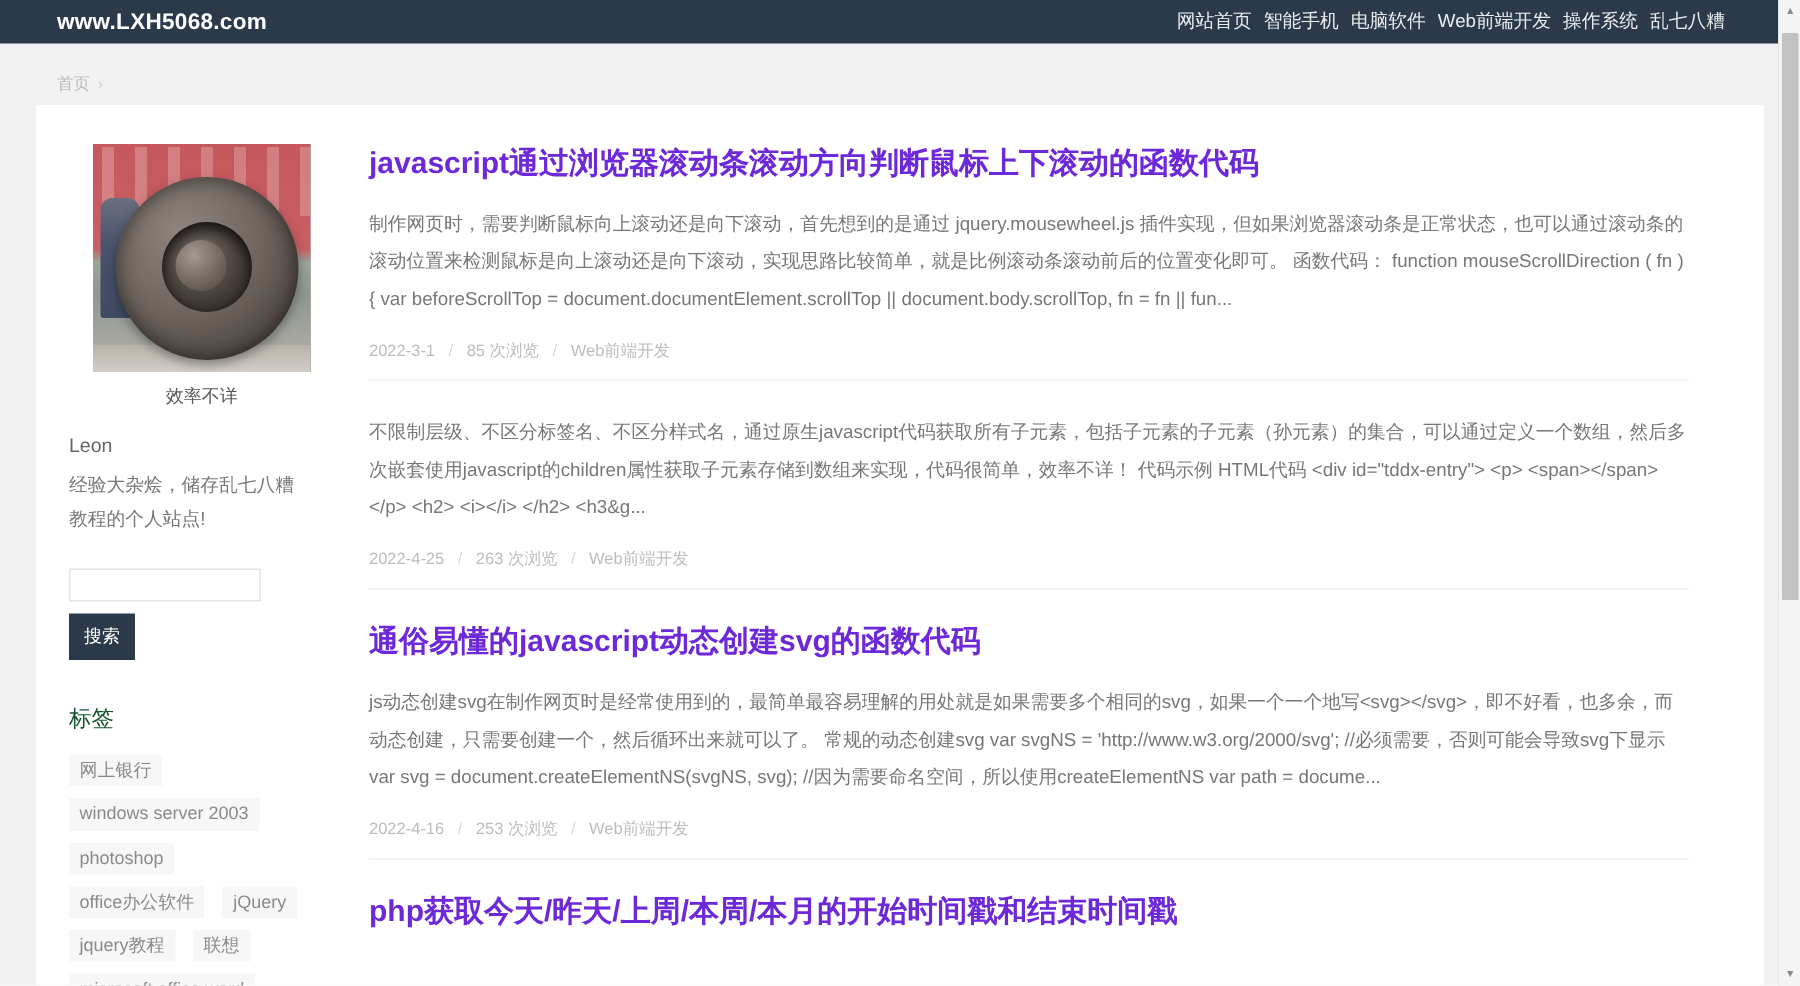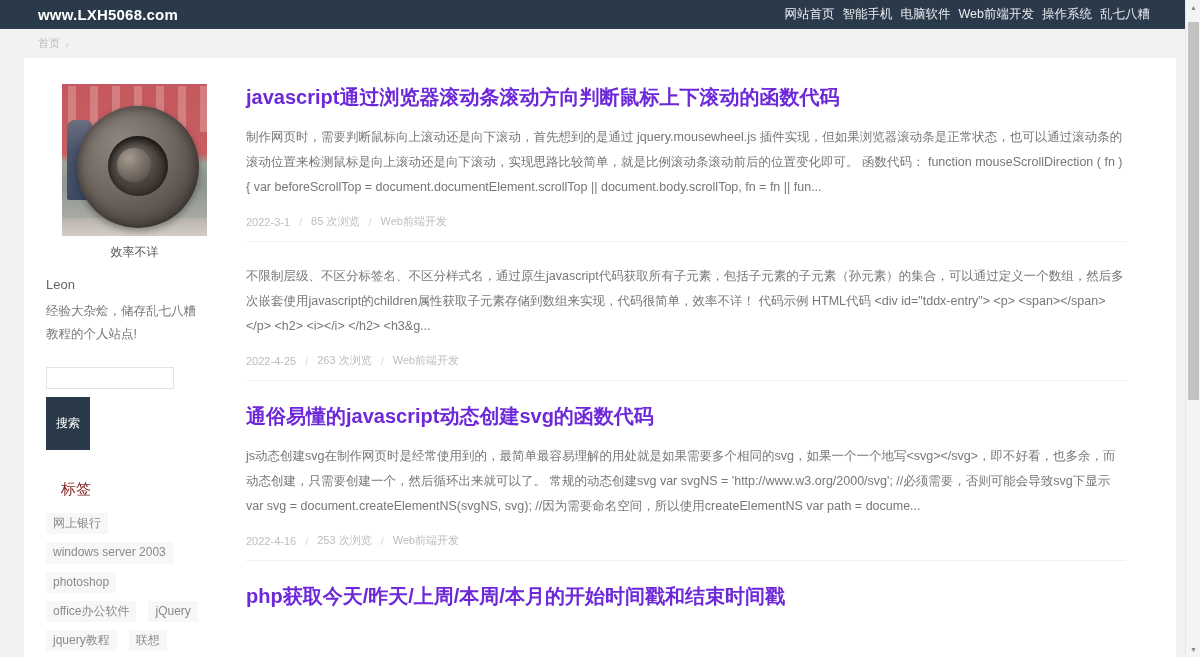--- a/index.html
+++ b/index.html
@@ -42,20 +42,21 @@
     cursor: pointer;
   }
 
   
   .crumb-band {
     height: 29px;
     background: #f2f2f2;
     display: flex;
     align-items: center;
     padding-left: 38px;
+    margin-top: 12px;
   }
   .crumb {
     font-size: 11px;
     color: #b9bcbe;
     display: flex;
     align-items: center;
     gap: 5px;
     white-space: nowrap;
   }
   .crumb-sep { color: #cbcdcf; font-size: 11px; }
@@ -165,30 +166,30 @@
     padding: 0 5px;
     color: #444;
     font-family: inherit;
   }
   .search-btn {
     margin-top: 8px;
     background: #2b3a4a;
     color: #fff;
     border: none;
     font-size: 12px;
-    padding: 18px 10px;
+    padding: 7px 10px;
     cursor: pointer;
     font-family: inherit;
   }
 
   .tags-title {
-    color: #7f1d1d;
+    color: #14532d;
     font-size: 15px;
     font-weight: normal;
-    margin: 30px 0 14px 15px;
+    margin: 30px 0 14px 0;
     font-family: Liberation Mono, monospace;
   }
   .tag-cloud {
     display: flex;
     flex-wrap: wrap;
     gap: 8px 12px;
     width: 162px;
   }
   .tag {
     font-size: 12px;

